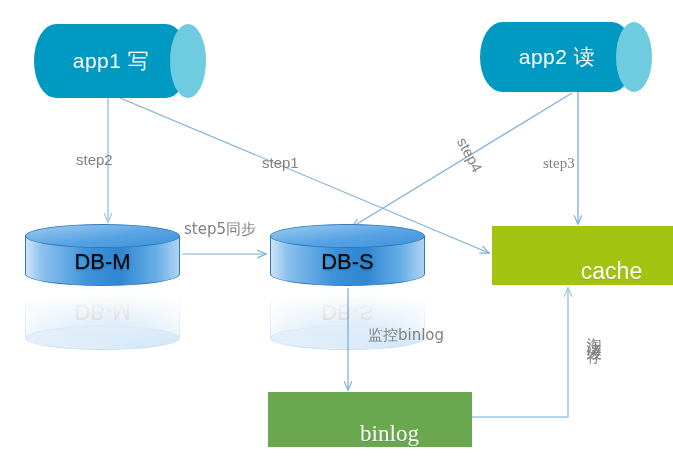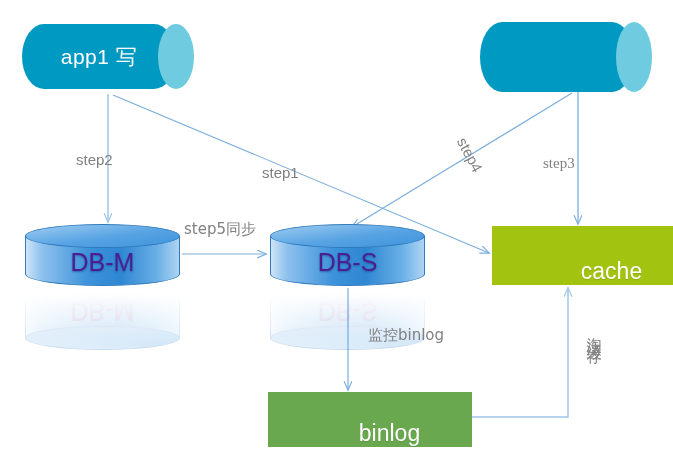--- a/index.html
+++ b/index.html
@@ -113,22 +113,22 @@
   }
   .db .lbl {
     position: absolute;
     left: 0;
     top: 14px;
     width: 100%;
     height: calc(100% - 14px);
     display: flex;
     align-items: center;
     justify-content: center;
-    color: #4c1d95;
-    font-size: 25px;
+    color: #000000;
+    font-size: 22px;
     text-shadow: 0 1px 2px rgba(20,60,110,.55);
     white-space: nowrap;
   }
   .db-reflect {
     position: absolute;
     transform: scaleY(-1);
     opacity: .30;
     -webkit-mask-image: linear-gradient(to top, rgba(0,0,0,0) 8%, rgba(0,0,0,.85) 95%);
     mask-image: linear-gradient(to top, rgba(0,0,0,0) 8%, rgba(0,0,0,.85) 95%);
     pointer-events: none;
@@ -188,29 +188,30 @@
 
     <path d="M572,93 L352,227" fill="none" stroke="#7aaedc" stroke-width="1.1" marker-end="url(#ah)"></path>
 
     <path d="M182,254 L266,254" fill="none" stroke="#7aaedc" stroke-width="1.1" marker-end="url(#ah)"></path>
 
     <path d="M348,288 L348,390" fill="none" stroke="#7aaedc" stroke-width="1.2" marker-end="url(#ah)"></path>
 
     <path d="M434,417 L568,417 L568,288" fill="none" stroke="#9ec6e8" stroke-width="1.5" marker-end="url(#ah2)"></path>
   </svg>
 
-  <div class="app-cyl" style="left:22px; top:24px; width:172px; height:65px;">
+  <div class="app-cyl" style="left:34px; top:24px; width:172px; height:74px;">
     <div class="body"></div>
     <div class="cap"></div>
     <div class="lbl">app1 写</div>
   </div>
 
   <div class="app-cyl" style="left:480px; top:22px; width:172px; height:70px;">
     <div class="body"></div>
     <div class="cap"></div>
+    <div class="lbl">app2 读</div>
   </div>
 
   <div class="db db-reflect" style="left:25px; top:288px; width:155px; height:62px;">
     <div class="shell">
       <div class="bottom"></div>
       <div class="side"></div>
       <div class="top"></div>
     </div>
     <div class="lbl">DB-M</div>
   </div>
@@ -239,27 +240,27 @@
       <div class="side"></div>
       <div class="top"></div>
     </div>
     <div class="lbl">DB-S</div>
   </div>
 
   <div class="rect" style="left:492px; top:226px; width:161px; height:59px; background:#a2c310;">
     <span>cache</span>
   </div>
 
-  <div class="rect" style="left:268px; top:392px; width:165px; height:55px; background:#6aa84f;">
+  <div class="rect" style="left:268px; top:392px; width:165px; height:55px; background:#6aa84f;font-family:Liberation Serif, serif;">
     <span>binlog</span>
   </div>
 
   <div class="elabel" style="left:76px; top:152px;">step2</div>
 
-  <div class="elabel" style="left:262px; top:165px;">step1</div>
+  <div class="elabel" style="left:262px; top:155px;">step1</div>
 
   <div class="elabel" style="left:543px; top:156px;font-family:Liberation Serif, serif;">step3</div>
 
   <div class="elabel" style="left:468px; top:135px; transform:rotate(62deg); transform-origin:left top;">step4</div>
 
   <div class="elabel cjk" style="left:184px; top:222px;text-align:right;">step5同步</div>
 
   <div class="elabel cjk" style="left:368px; top:328px;">监控binlog</div>
 
   <div class="elabel cjk vertical" style="left:586px; top:325px;">淘汰缓存</div>

